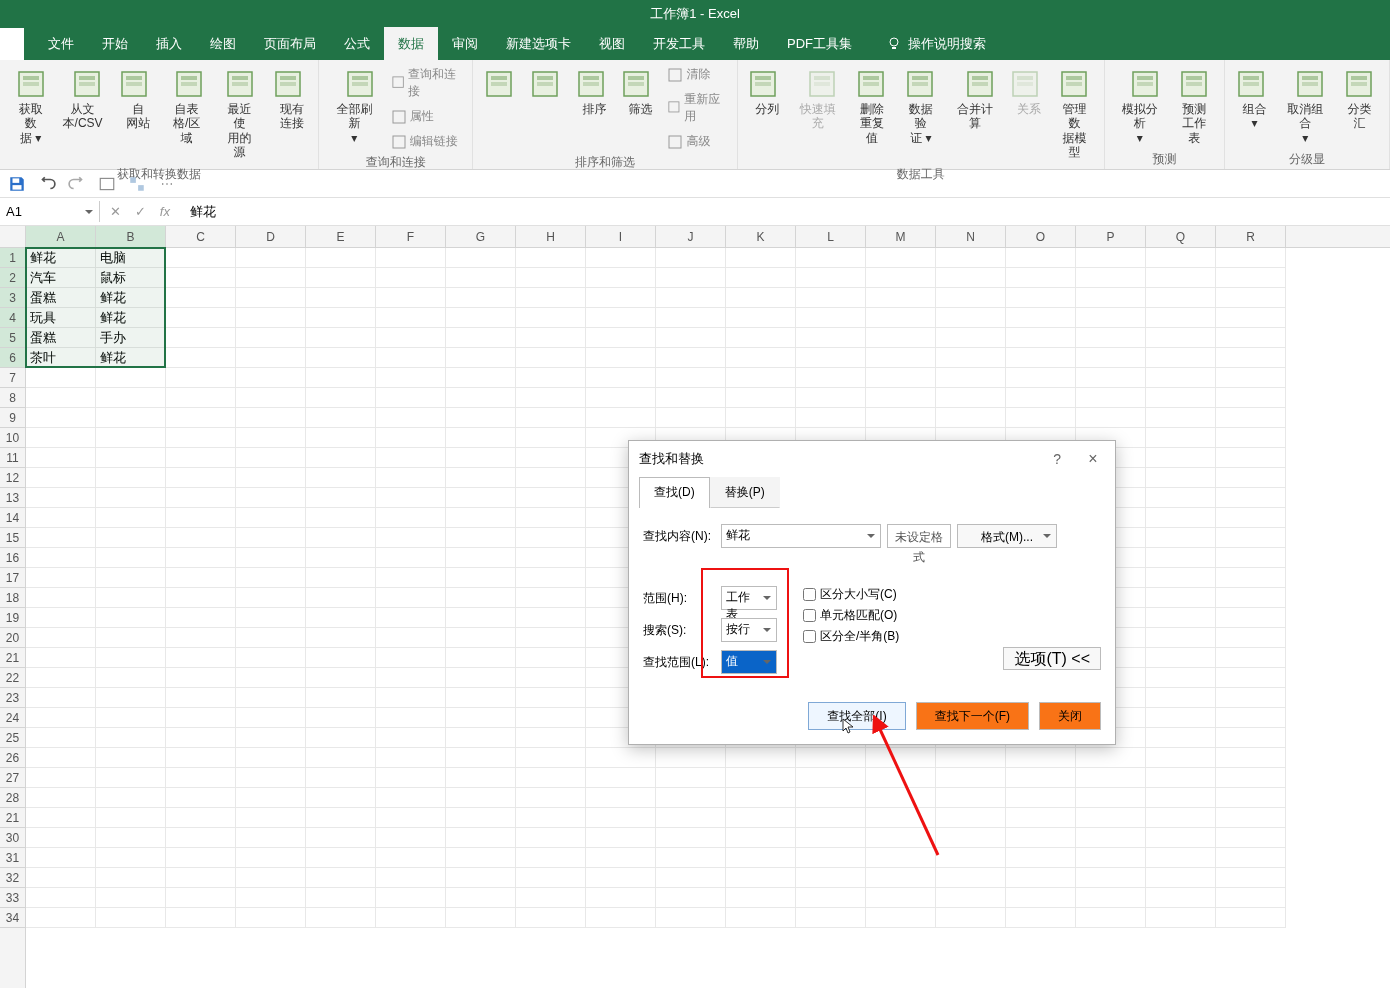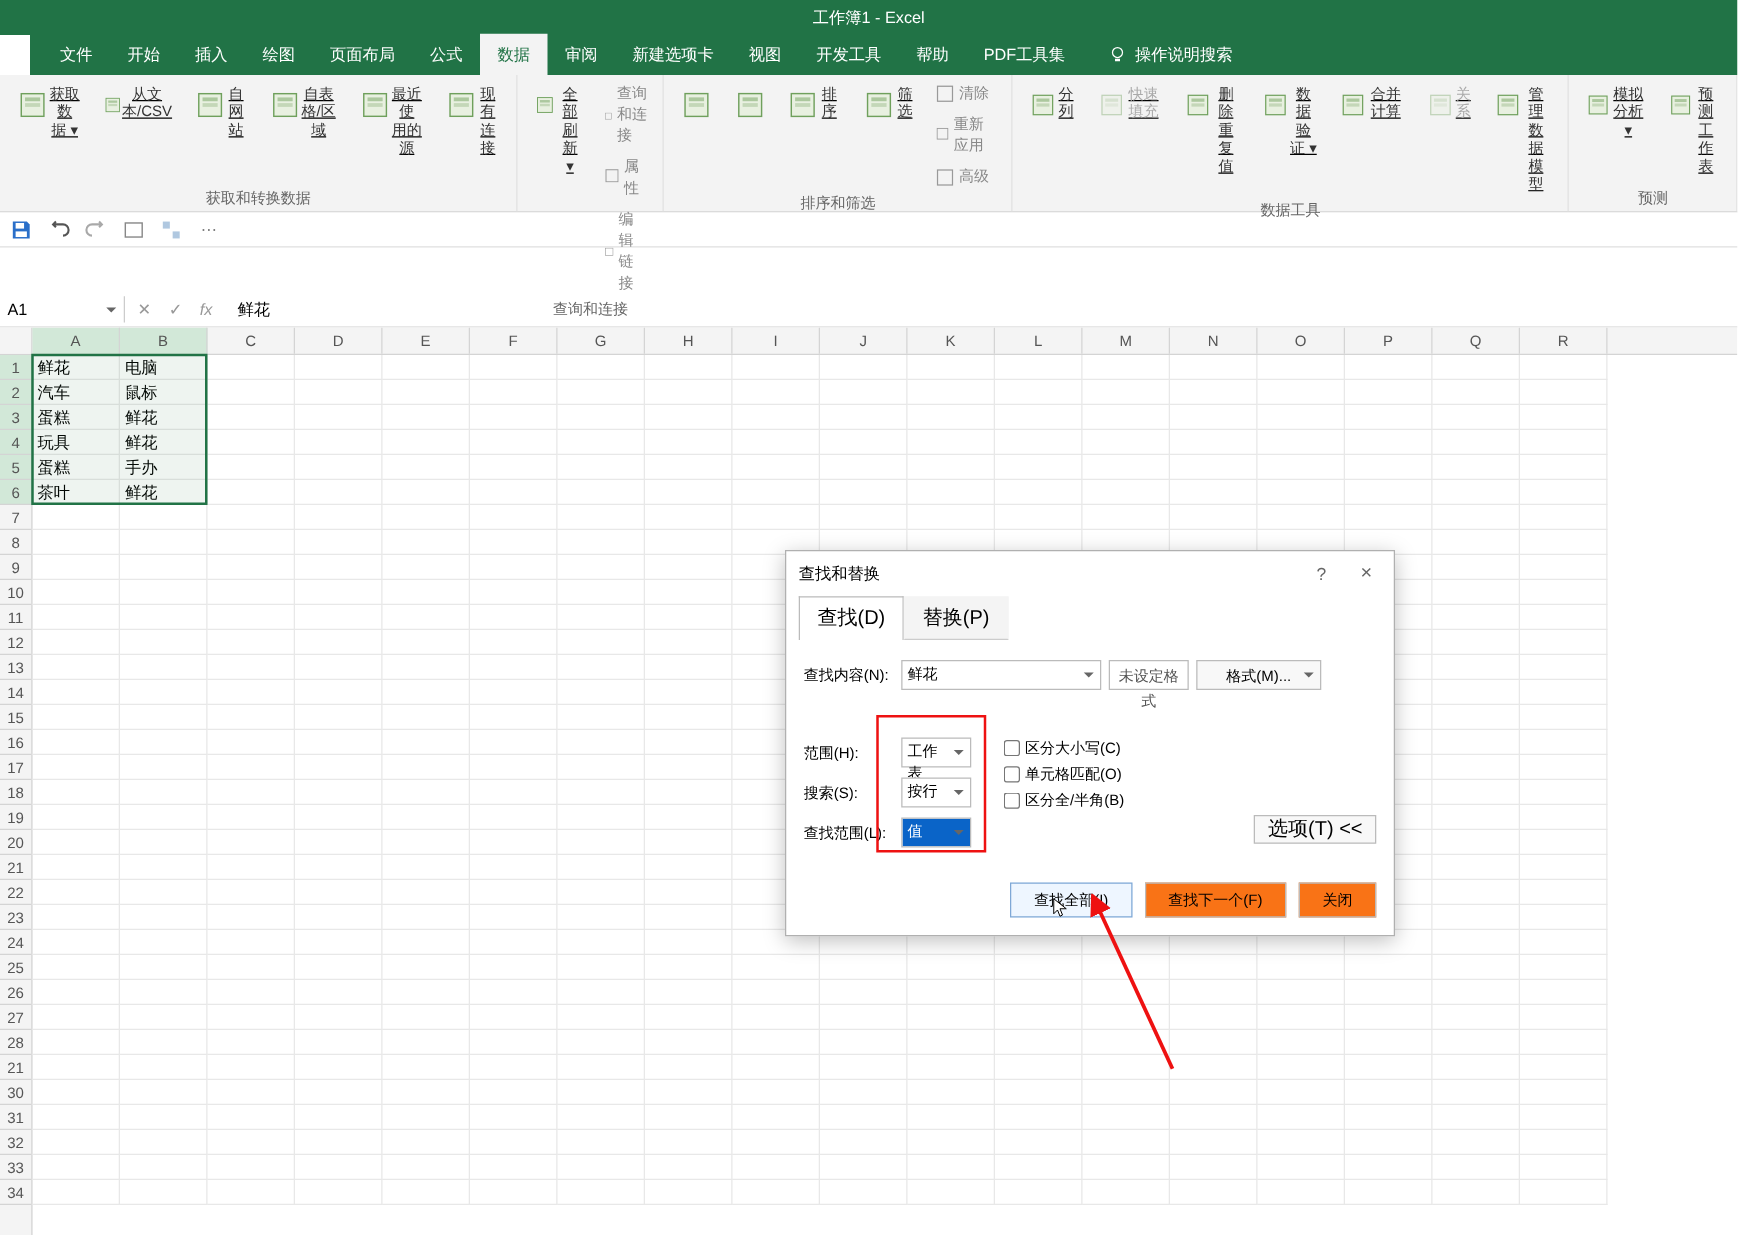--- a/index.html
+++ b/index.html
@@ -13,34 +13,34 @@
   .menu-tab { color: #fff; padding: 8px 14px; font-size: 13px; cursor: pointer; }
   .menu-tab.active { background: #f3f3f3; color: #217346; }
   .menu-search { display: flex; align-items: center; color: #fff; margin-left: 20px; font-size: 13px; }
   .menu-search-icon { width: 16px; height: 16px; margin-right: 6px; }
 
   
   .ribbon { background: #f3f3f3; height: 110px; border-bottom: 1px solid #d4d4d4; display: flex; }
   .ribbon-group { border-right: 1px solid #e1e1e1; display: flex; flex-direction: column; justify-content: space-between; padding: 4px 8px 2px; }
   .ribbon-group-content { display: flex; align-items: flex-start; gap: 6px; flex: 1; }
   .ribbon-group-label { text-align: center; font-size: 12px; color: #666; padding-top: 2px; }
-  .ribbon-btn-large { display: flex; flex-direction: row; align-items: flex-start; padding: 4px 6px; cursor: pointer; min-width: 36px; text-decoration: underline; }
+  .ribbon-btn-large { display: flex; flex-direction: column; align-items: flex-end; padding: 4px 6px; cursor: pointer; min-width: 36px; }
   .ribbon-btn-large .icon { width: 32px; height: 32px; margin-bottom: 2px; }
   .ribbon-btn-large .label { font-size: 12px; text-align: center; line-height: 1.2; color: #333; }
   .ribbon-btn-large.disabled .label { color: #aaa; }
   .ribbon-small-col { display: flex; flex-direction: column; gap: 4px; }
   .ribbon-btn-small { display: flex; align-items: center; font-size: 12px; color: #888; padding: 2px 4px; cursor: pointer; }
   .ribbon-btn-small .icon-sm { width: 14px; height: 14px; margin-right: 4px; }
 
   
   .qat { height: 28px; background: #fff; border-bottom: 1px solid #e0e0e0; display: flex; align-items: center; padding-left: 8px; gap: 12px; }
   .qat-btn { width: 18px; height: 18px; cursor: pointer; display: flex; align-items: center; justify-content: center; }
 
   
-  .formula-row { height: 28px; display: flex; align-items: center; border-bottom: 1px solid #e0e0e0; margin-top: 36px; }
+  .formula-row { height: 28px; display: flex; align-items: center; border-bottom: 1px solid #e0e0e0; }
   .name-box { width: 100px; border-right: 1px solid #ccc; padding: 3px 6px; font-size: 13px; position: relative; }
   .name-box::after { content:''; position:absolute; right:6px; top:50%; border:4px solid transparent; border-top-color:#666; transform:translateY(-25%); }
   .fb-btns { display: flex; align-items: center; padding: 0 10px; gap: 14px; color: #999; }
   .formula-input { flex: 1; padding: 3px 10px; font-size: 13px; }
 
   
   .grid-container { position: relative; height: 770px; overflow: hidden; }
   .col-headers { display: flex; height: 22px; background: #f4f4f4; border-bottom: 1px solid #d4d4d4; }
   .corner-cell { width: 26px; border-right: 1px solid #d4d4d4; background: #f4f4f4; }
   .col-header { width: 70px; text-align: center; font-size: 12px; color: #555; border-right: 1px solid #d4d4d4; line-height: 22px; }
@@ -54,21 +54,21 @@
   .grid-row { display: flex; height: 20px; }
   .cell { width: 70px; height: 20px; border-right: 1px solid #e8e8e8; border-bottom: 1px solid #e8e8e8; font-size: 13px; padding: 0 4px; line-height: 19px; }
   .selection-overlay { position: absolute; border: 2px solid #217346; background: rgba(33,115,70,0.08); pointer-events: none; }
 
   
   .dialog { position: absolute; left: 628px; top: 440px; width: 488px; background: #fff; border: 1px solid #b0b0b0; box-shadow: 0 4px 16px rgba(0,0,0,0.25); }
   .dialog-titlebar { height: 36px; display: flex; align-items: center; justify-content: space-between; padding: 0 10px; font-size: 13px; }
   .dialog-title-buttons { display: flex; gap: 20px; align-items: center; font-size: 14px; color: #666; }
   .dialog-close { width: 24px; height: 24px; display:flex; align-items:center; justify-content:center; cursor:pointer; font-size:16px; }
   .dialog-tabs { display: flex; padding-left: 10px; }
-  .dialog-tab { padding: 6px 14px; border: 1px solid #ccc; border-bottom: none; font-size: 16px; background: #f4f4f4; cursor:pointer; }
+  .dialog-tab { padding: 6px 14px; border: 1px solid #ccc; border-bottom: none; font-size: 12px; background: #f4f4f4; cursor:pointer; }
   .dialog-tab.active { background: #fff; border-color: #bbb; }
   .dialog-tab:not(.active) { border-color: transparent; border-bottom: 1px solid #ccc; }
   .dialog-body { padding: 16px 14px 10px; }
   .dlg-row { display: flex; align-items: center; margin-bottom: 8px; font-size: 12px; }
   .dlg-label { width: 78px; }
   .dlg-combo { border: 1px solid #bbb; height: 24px; padding: 2px 18px 2px 4px; font-size: 12px; position: relative; background:#fff; }
   .dlg-combo::after { content:''; position:absolute; right:5px; top:50%; border:4px solid transparent; border-top-color:#666; transform:translateY(-25%); }
   .dlg-input-wide { width: 160px; }
   .format-disp { border: 1px solid #bbb; height: 24px; padding: 2px 6px; width: 64px; text-align:center; line-height:20px; color:#555; margin-left:6px; }
   .format-btn { border: 1px solid #bbb; height: 24px; padding: 2px 8px; width: 100px; text-align:center; line-height:20px; margin-left:6px; background:#f8f8f8; position:relative; }

